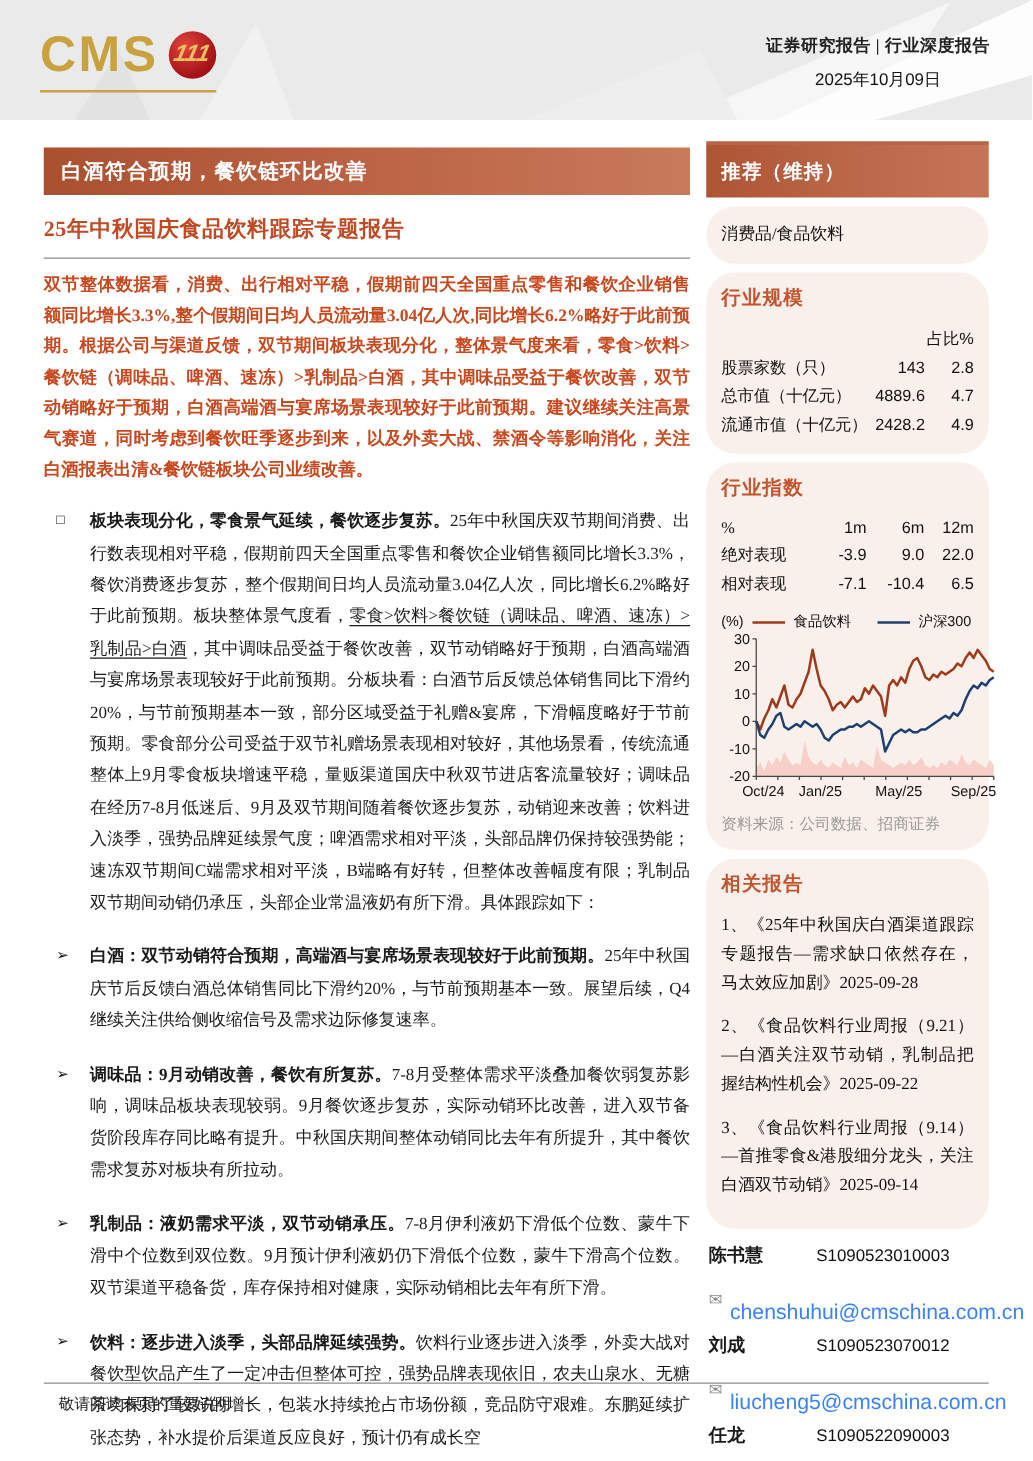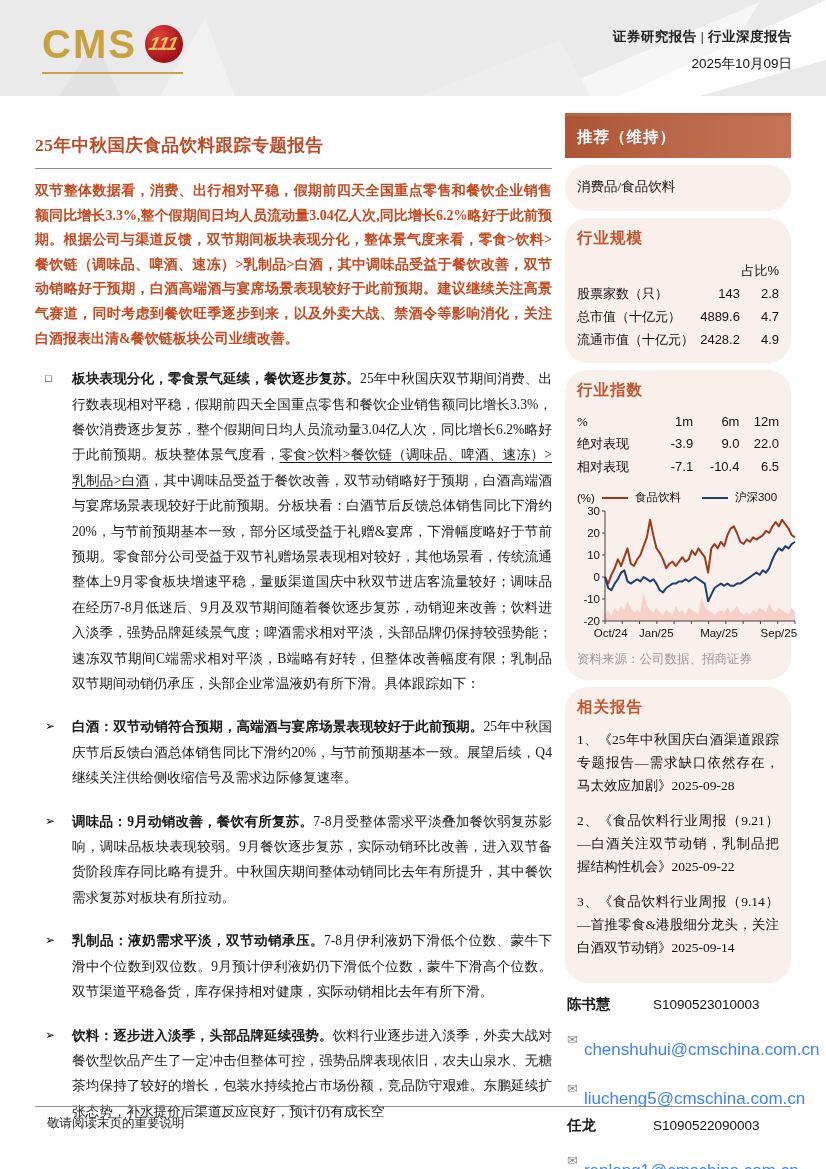--- a/index.html
+++ b/index.html
@@ -2,28 +2,28 @@
 <html><head>
 <meta charset="utf-8">
 <style>
   html,body{margin:0;padding:0;background:#fff;}
   .page{position:relative;width:826px;height:1169px;background:#fff;overflow:hidden;
         font-family:"Liberation Serif","DejaVu Serif",serif;color:#1a1a1a;}
   .page *{box-sizing:border-box;}
 
   
   .header-bg{position:absolute;top:0;left:0;width:826px;height:96px;background:#eaeaea;overflow:hidden;}
-  .logo{position:absolute;top:24px;left:42px;display:flex;align-items:center;gap:8px;
+  .logo{position:absolute;top:24px;left:32px;display:flex;align-items:center;gap:8px;
         border-bottom:2px solid #c9a24b;padding-bottom:8px;}
   .logo-cms{font-family:"Liberation Sans",sans-serif;font-weight:bold;font-size:40px;color:#c9a23f;letter-spacing:2px;line-height:1;}
   .logo-circle{width:38px;height:38px;border-radius:50%;background:radial-gradient(circle at 35% 30%,#e0433c,#a31218 70%);
         display:flex;align-items:center;justify-content:center;}
   .logo-circle span{color:#e8c060;font-weight:bold;font-style:italic;font-size:19px;font-family:"Liberation Sans",sans-serif;transform:skewX(-12deg);}
   .logo-zh{font-size:31px;font-weight:bold;color:#c9a23f;letter-spacing:3px;line-height:1;}
-  .header-right{position:absolute;top:28px;right:34px;text-align:right;font-family:"Liberation Serif",serif;}
+  .header-right{position:absolute;top:28px;right:34px;text-align:center;font-family:"Liberation Serif",serif;}
   .doc-type{font-size:13.5px;font-weight:bold;color:#222;letter-spacing:.5px;}
   .report-date{font-size:13.5px;color:#111;margin-top:9px;font-family:"Liberation Sans",sans-serif;}
 
   
   .left-col{position:absolute;top:118px;left:35px;width:517px;}
   .title-banner{height:38px;background:linear-gradient(90deg,#a9512f 0%,#ba6143 45%,#c87a5b 100%);
         color:#fff;font-size:16.5px;font-weight:bold;letter-spacing:1px;display:flex;align-items:center;padding-left:14px;}
   .subtitle{margin:15px 0 0 0;font-size:17.5px;font-weight:bold;color:#bf4b26;letter-spacing:.5px;}
   .title-rule{border:none;border-top:1.5px solid #8d8d8d;margin:11px 0 0 0;}
   .summary{margin:10px 0 15px 0;font-size:14px;line-height:24.6px;font-weight:bold;color:#c7491f;text-align:justify;}
@@ -90,20 +90,21 @@
     <span class="logo-circle">
         <span>111</span>
       </span>
   </div>
   <div class="header-right">
     <div class="doc-type">证券研究报告 | 行业深度报告</div>
     <div class="report-date">2025年10月09日</div>
   </div>
 
   <div class="left-col">
+    <div class="title-banner">白酒符合预期，餐饮链环比改善</div>
     <h1 class="subtitle">25年中秋国庆食品饮料跟踪专题报告</h1>
     <hr class="title-rule">
     <p class="summary">双节整体数据看，消费、出行相对平稳，假期前四天全国重点零售和餐饮企业销售额同比增长3.3%,整个假期间日均人员流动量3.04亿人次,同比增长6.2%略好于此前预期。根据公司与渠道反馈，双节期间板块表现分化，整体景气度来看，零食&gt;饮料&gt;餐饮链（调味品、啤酒、速冻）&gt;乳制品&gt;白酒，其中调味品受益于餐饮改善，双节动销略好于预期，白酒高端酒与宴席场景表现较好于此前预期。建议继续关注高景气赛道，同时考虑到餐饮旺季逐步到来，以及外卖大战、禁酒令等影响消化，关注白酒报表出清&amp;餐饮链板块公司业绩改善。</p>
     <div class="bullets">
         <div class="bullet">
           <span class="marker sq">□</span>
           <p class="btext"><span class="seg-bold">板块表现分化，零食景气延续，餐饮逐步复苏。</span><span class="seg-normal">25年中秋国庆双节期间消费、出行数表现相对平稳，假期前四天全国重点零售和餐饮企业销售额同比增长3.3%，餐饮消费逐步复苏，整个假期间日均人员流动量3.04亿人次，同比增长6.2%略好于此前预期。板块整体景气度看，</span><span class="seg-underline">零食&gt;饮料&gt;餐饮链（调味品、啤酒、速冻）&gt;乳制品&gt;白酒</span><span class="seg-normal">，其中调味品受益于餐饮改善，双节动销略好于预期，白酒高端酒与宴席场景表现较好于此前预期。分板块看：白酒节后反馈总体销售同比下滑约20%，与节前预期基本一致，部分区域受益于礼赠&amp;宴席，下滑幅度略好于节前预期。零食部分公司受益于双节礼赠场景表现相对较好，其他场景看，传统流通整体上9月零食板块增速平稳，量贩渠道国庆中秋双节进店客流量较好；调味品在经历7-8月低迷后、9月及双节期间随着餐饮逐步复苏，动销迎来改善；饮料进入淡季，强势品牌延续景气度；啤酒需求相对平淡，头部品牌仍保持较强势能；速冻双节期间C端需求相对平淡，B端略有好转，但整体改善幅度有限；乳制品双节期间动销仍承压，头部企业常温液奶有所下滑。具体跟踪如下：</span></p>
         </div>
         <div class="bullet">
           <span class="marker">➢</span>
@@ -244,20 +245,24 @@
           <div class="a-row">
             <span class="a-name">陈书慧</span>
             <span class="a-code">S1090523010003</span>
           </div>
           <div class="a-email-row">
             <span class="mail-icon">✉</span>
             <span class="a-email">chenshuhui@cmschina.com.cn</span>
           </div>
         </div>
         <div class="analyst">
+          <div class="a-row">
+            <span class="a-name">刘成</span>
+            <span class="a-code">S1090523070012</span>
+          </div>
           <div class="a-email-row">
             <span class="mail-icon">✉</span>
             <span class="a-email">liucheng5@cmschina.com.cn</span>
           </div>
         </div>
         <div class="analyst">
           <div class="a-row">
             <span class="a-name">任龙</span>
             <span class="a-code">S1090522090003</span>
           </div>

